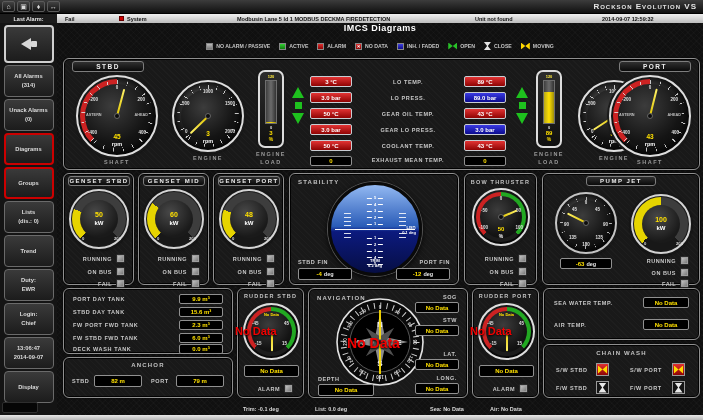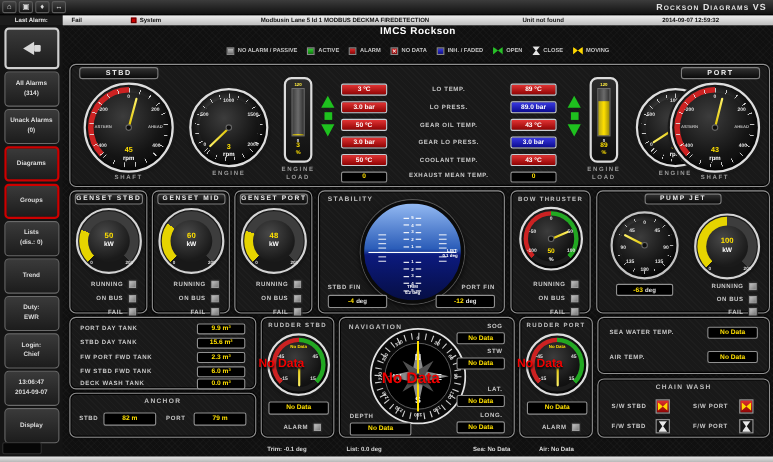--- a/index.html
+++ b/index.html
@@ -165,21 +165,21 @@
 </head>
 <body>
 
 <div id="app">
 
   <div class="topbar">
     <div class="appicon">⌂</div>
     <div class="appicon">▣</div>
     <div class="appicon">♦</div>
     <div class="appicon">↔</div>
-    <div class="brand">Rockson Diagrams VS</div>
+    <div class="brand">Rockson Evolution VS</div>
   </div>
 
   <div class="lastalarm-cell">Last Alarm:</div>
   <div class="alarmstrip">
     <span style="left:8px">Fail</span>
     <div class="redsq" style="left:62px"></div>
     <span style="left:70px">System</span>
     <span style="left:180px">Modbusin Lane  5 Id 1 MODBUS DECKMA FIREDETECTION</span>
     <span style="left:418px">Unit not found</span>
     <span style="left:545px">2014-09-07 12:59:32</span>
@@ -223,21 +223,21 @@
     </div>
     <div class="sbtn">
       <span>13:06:47</span>
         <span>2014-09-07</span>
     </div>
     <div class="sbtn">
       <span>Display</span>
     </div>
   </div>
 
-  <div class="maintitle">IMCS Rockson</div>
+  <div class="maintitle">IMCS Diagrams</div>
   <div class="legend">
     <div class="litem">
         <div class="lsq gray"></div>
         <span>NO ALARM / PASSIVE</span>
       </div>
     <div class="litem">
         <div class="lsq green"></div>
         <span>ACTIVE</span>
       </div>
     <div class="litem">

